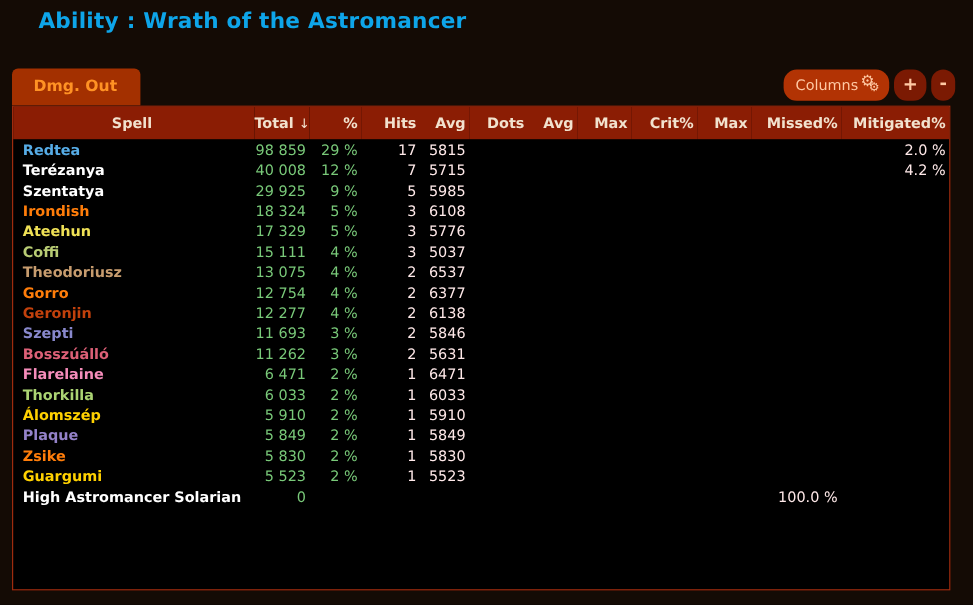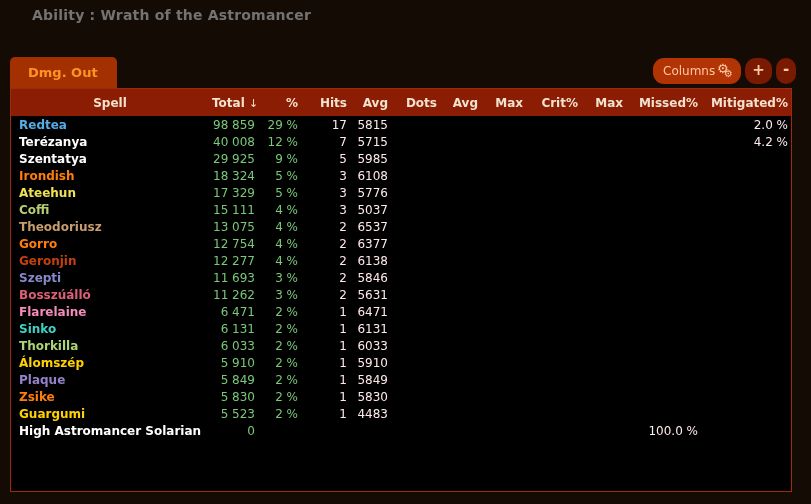--- a/index.html
+++ b/index.html
@@ -4,21 +4,21 @@
 <style>
   html,body { margin:0; padding:0; }
   body {
     width:811px; height:504px;
     background:#140B05;
     font-family:"DejaVu Sans","Liberation Sans",sans-serif;
     position:relative; overflow:hidden;
   }
   .page-title {
     position:absolute; left:32px; top:7px;
-    font-size:14px; font-weight:bold; color:#737373;
+    font-size:18px; font-weight:bold; color:#0ea5e9;
     letter-spacing:0.2px; white-space:nowrap;
   }
   
   .tab {
     position:absolute; left:10px; top:57px;
     width:107px; height:31px; box-sizing:border-box;
     background:#A33000; border-radius:5px 5px 0 0;
     color:#FF9224; font-size:13px; font-weight:bold;
     line-height:31px; padding-left:18px; cursor:pointer;
   }
@@ -275,34 +275,20 @@
     <td class="num white">6471</td>
     <td class="num white"></td>
     <td class="num white"></td>
     <td class="num white"></td>
     <td class="num white"></td>
     <td class="num white"></td>
     <td class="num white"></td>
     <td class="num white"></td>
   </tr>
         <tr>
-    <td class="name" style="color: rgb(63, 209, 197);">Sinko</td>
-    <td class="num green">6 131</td>
-    <td class="num green">2 %</td>
-    <td class="num white">1</td>
-    <td class="num white">6131</td>
-    <td class="num white"></td>
-    <td class="num white"></td>
-    <td class="num white"></td>
-    <td class="num white"></td>
-    <td class="num white"></td>
-    <td class="num white"></td>
-    <td class="num white"></td>
-  </tr>
-        <tr>
     <td class="name" style="color: rgb(171, 212, 115);">Thorkilla</td>
     <td class="num green">6 033</td>
     <td class="num green">2 %</td>
     <td class="num white">1</td>
     <td class="num white">6033</td>
     <td class="num white"></td>
     <td class="num white"></td>
     <td class="num white"></td>
     <td class="num white"></td>
     <td class="num white"></td>
@@ -349,21 +335,21 @@
     <td class="num white"></td>
     <td class="num white"></td>
     <td class="num white"></td>
     <td class="num white"></td>
   </tr>
         <tr>
     <td class="name" style="color: rgb(255, 209, 0);">Guargumi</td>
     <td class="num green">5 523</td>
     <td class="num green">2 %</td>
     <td class="num white">1</td>
-    <td class="num white">4483</td>
+    <td class="num white">5523</td>
     <td class="num white"></td>
     <td class="num white"></td>
     <td class="num white"></td>
     <td class="num white"></td>
     <td class="num white"></td>
     <td class="num white"></td>
     <td class="num white"></td>
   </tr>
         <tr>
     <td class="name" style="color: rgb(255, 255, 255);">High Astromancer Solarian</td>

